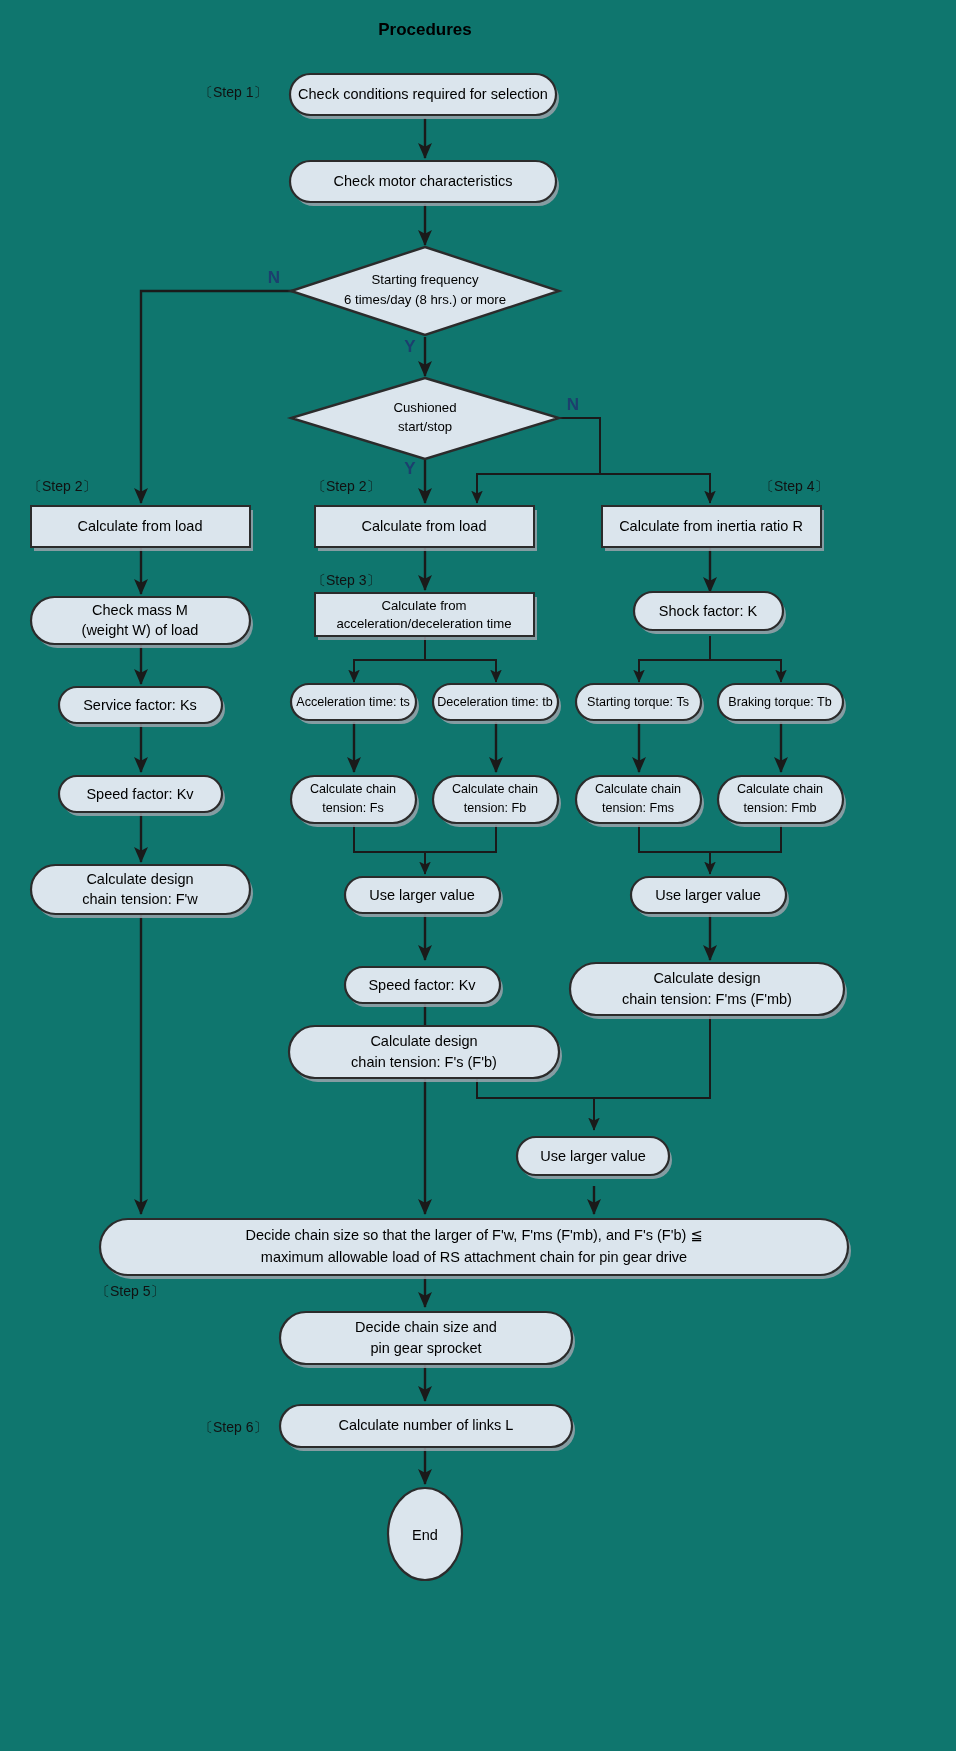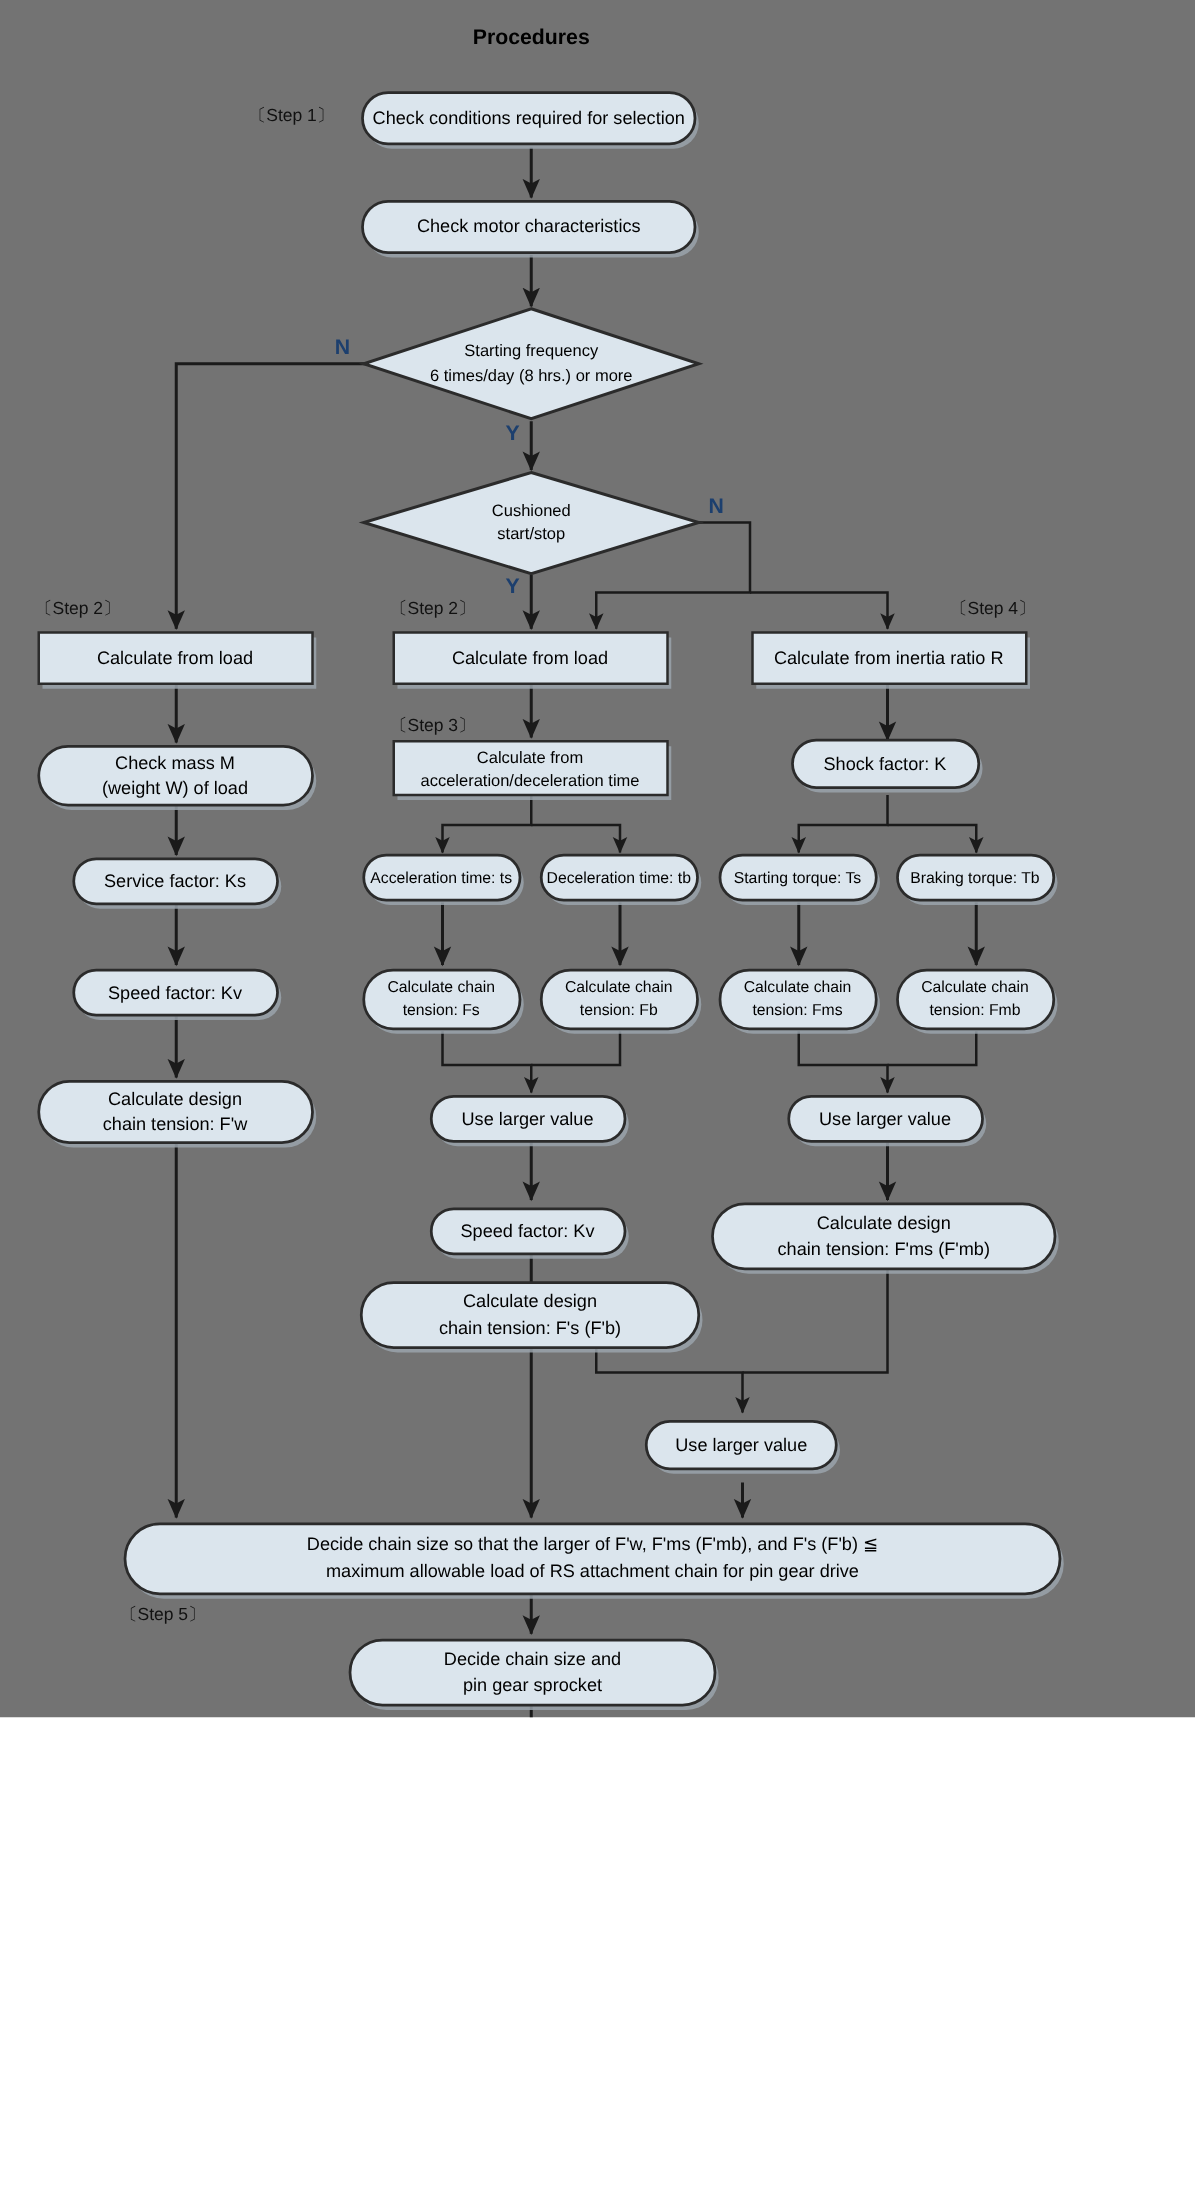--- a/index.html
+++ b/index.html
@@ -7,22 +7,22 @@
     padding: 0;
     background: #ffffff;
   }
   body {
     font-family: "Liberation Sans", sans-serif;
     color: #000000;
   }
   #page {
     position: relative;
     width: 956px;
-    height: 1374px;
-    background: #737373;
+    height: 1751px;
+    background: #0f766e;
     overflow: hidden;
   }
   #chart-svg {
     position: absolute;
     top: 0;
     left: 0;
     width: 956px;
     height: 1751px;
   }
   .node-shape {

